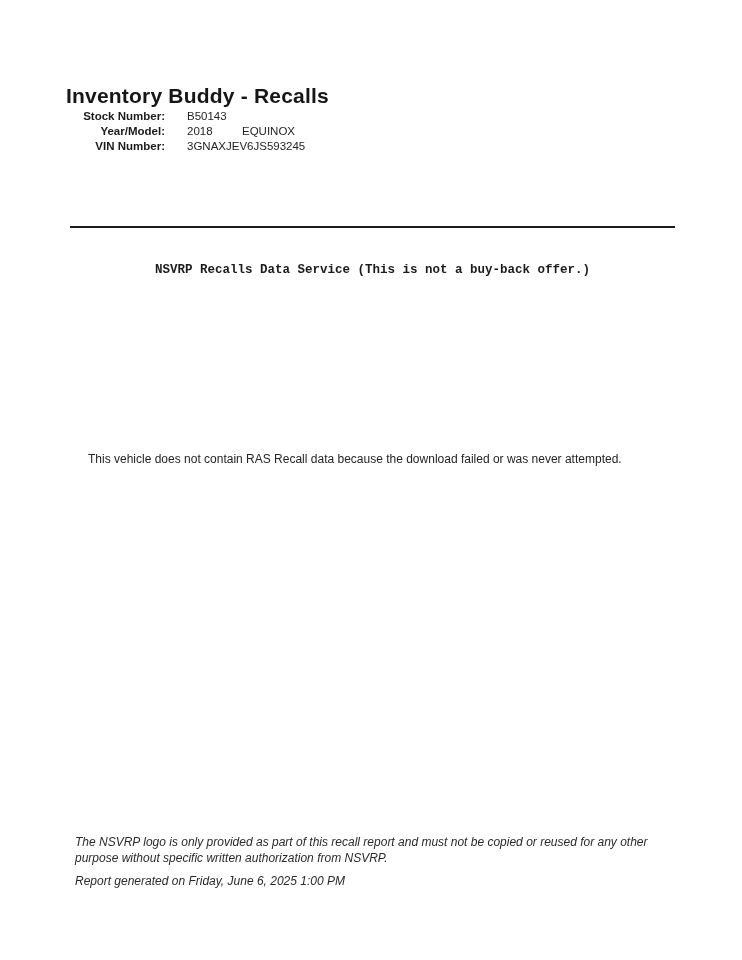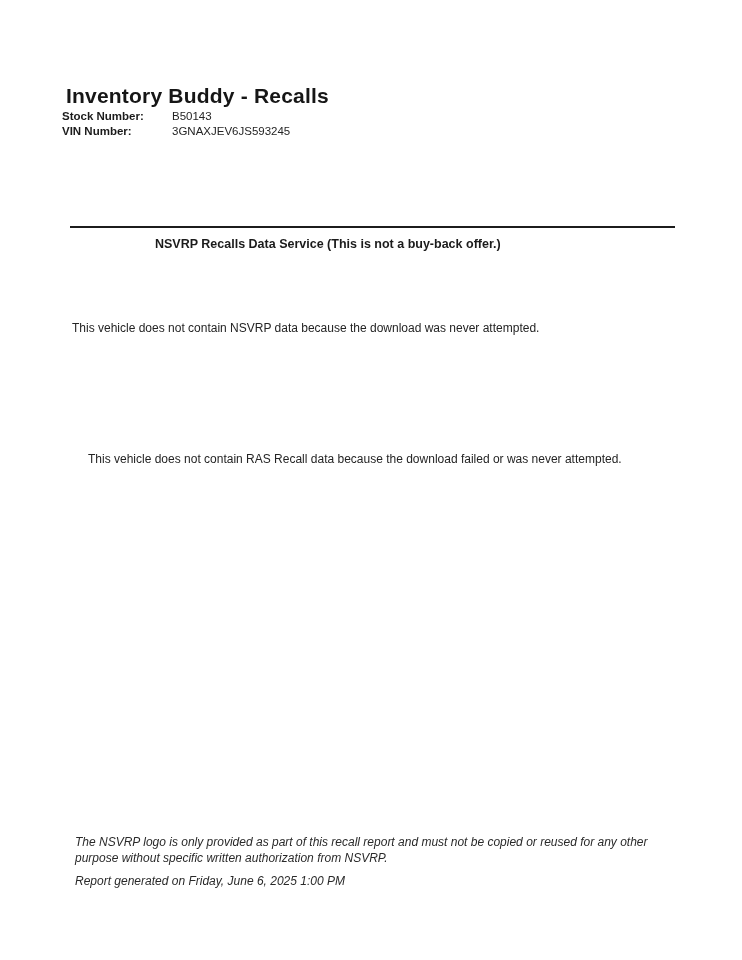--- a/index.html
+++ b/index.html
@@ -33,23 +33,23 @@
     font-size: 11.5px;
     line-height: 15.2px;
   }
   .info-row {
     display: flex;
     white-space: nowrap;
   }
   .info-label {
     display: inline-block;
     width: 103px;
-    text-align: left;
+    text-align: right;
     font-weight: bold;
-    margin-right: 7px;
+    margin-right: 22px;
     color: #1b1b1b;
   }
   .info-value {
     color: #242424;
   }
   .info-value-first {
     display: inline-block;
     min-width: 55px;
   }
   .rule {
@@ -65,21 +65,22 @@
   .section-heading {
     position: absolute;
     margin: 0;
     font-size: 12.5px;
     font-weight: bold;
     color: #1b1b1b;
     white-space: nowrap;
   }
   .heading-nsvrp {
     left: 155px;
-    top: 237px;
+    top: 263px;
+    font-family: Liberation Mono, monospace;
   }
   .heading-ras {
     left: 78px;
     top: 386px;
   }
   .body-text {
     position: absolute;
     margin: 0;
     font-size: 12px;
     color: #242424;
@@ -123,30 +124,34 @@
 <div class="page">
 
   <h1 class="title">Inventory Buddy - Recalls</h1>
 
   <div class="vehicle-info">
     <div class="info-row">
       <span class="info-label">Stock Number:</span>
       <span class="info-value">B50143</span>
     </div>
     <div class="info-row">
+      <span class="info-label">Year/Model:</span>
+      <span class="info-value info-value-first">2018</span>
+      <span class="info-value">EQUINOX</span>
+    </div>
+    <div class="info-row">
       <span class="info-label">VIN Number:</span>
       <span class="info-value">3GNAXJEV6JS593245</span>
     </div>
   </div>
 
   <div class="rule"></div>
 
   <h2 class="section-heading heading-nsvrp">NSVRP Recalls Data Service (This is not a buy-back offer.)</h2>
 
-  <p class="body-text body-nsvrp">This vehicle does not contain NSVRP data because the download was never attempted.</p>
 
 
   <p class="body-text body-ras">This vehicle does not contain RAS Recall data because the download failed or was never attempted.</p>
 
   <p class="footer-disclaimer">The NSVRP logo is only provided as part of this recall report and must not be copied or reused for any other purpose without specific written authorization from NSVRP.</p>
 
   <p class="footer-generated">Report generated on Friday, June 6, 2025 1:00 PM</p>
 
 </div>
 

